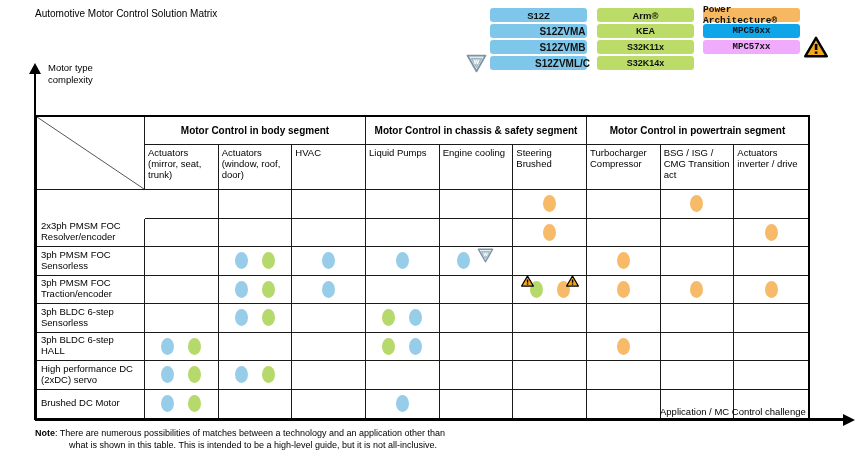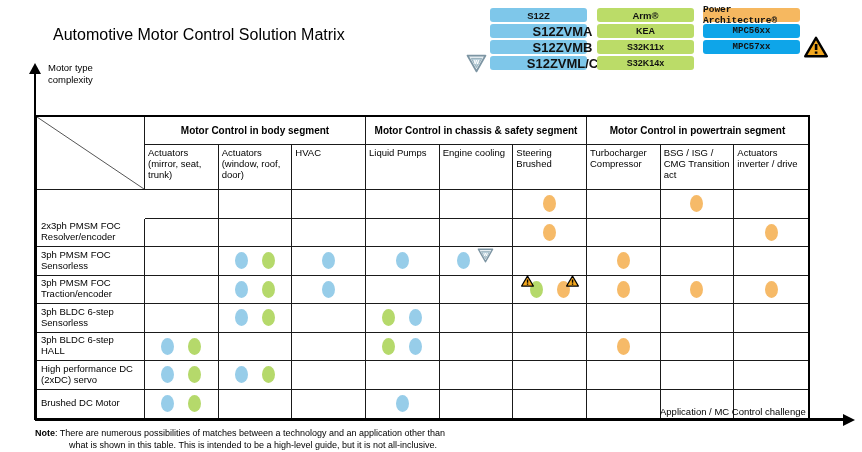--- a/index.html
+++ b/index.html
@@ -1,27 +1,27 @@
 <!DOCTYPE html>
 <html><head>
 <meta charset="utf-8">
 <style>
   html,body{margin:0;padding:0;background:#fff;}
   body{width:862px;height:452px;position:relative;overflow:hidden;
        font-family:"Liberation Sans",sans-serif;color:#000;}
 
-  .title{position:absolute;left:35px;top:8px;font-size:16px;font-weight:500;margin:18px;}
+  .title{position:absolute;left:35px;top:8px;font-size:10px;font-weight:500;margin:0;}
 
   
   .legend-col{position:absolute;top:8px;width:97px;display:flex;flex-direction:column;gap:2px;}
   .legend-row{position:relative;height:14px;}
   .legend-box{height:14px;border-radius:3px;display:flex;align-items:center;justify-content:center;
               font-size:9px;font-weight:bold;color:#111;}
   .legend-box.primary{font-size:9.5px;}
-  .fam-s12z .legend-box:not(.primary){font-size:13px;padding-left:48px;}
+  .fam-s12z .legend-box:not(.primary){font-size:10px;padding-left:48px;}
   .icon{display:inline-flex;line-height:0;}
   .legend-icon-before{position:absolute;left:-24px;top:-2px;}
   .legend-icon-after{position:absolute;right:-28px;top:-4px;}
 
   
   .y-arrow{position:absolute;left:29px;top:63px;width:0;height:0;
            border-left:6px solid transparent;border-right:6px solid transparent;border-bottom:11px solid #000;}
   .y-line{position:absolute;left:34px;top:73px;width:2px;height:347px;background:#000;}
   .y-label{position:absolute;left:48px;top:62px;width:78px;font-size:9.5px;line-height:1.25;}
   .x-line{position:absolute;left:35px;top:418px;width:810px;height:3px;background:#000;}
@@ -95,21 +95,21 @@
       </div>
     </div>
     <div class="legend-col fam-power" style="left: 703px; font-family: Liberation Mono, monospace;">
       <div class="legend-row">
         <div class="legend-box primary" style="background: rgb(246, 184, 96);">Power Architecture®</div>
       </div>
       <div class="legend-row">
         <div class="legend-box" style="background: #0ea5e9;">MPC56xx</div>
       </div>
       <div class="legend-row">
-        <div class="legend-box" style="background: #0ea5e9;">MPC57xx</div>
+        <div class="legend-box" style="background: #f0abfc;">MPC57xx</div>
         <span class="icon legend-icon-after">
           <svg width="24" height="22" viewBox="0 0 24 22">
             <path d="M12 1.8 L22.8 20.3 H1.2 Z" fill="#F2A71F" stroke="#000" stroke-width="2.4" stroke-linejoin="round"></path>
             <path d="M10.8 8 h2.6 v6 h-2.6 Z M10.8 15.6 h2.6 v2.2 h-2.6 Z" fill="#000"></path>
           </svg>
         </span>
       </div>
     </div>
   </div>
 

